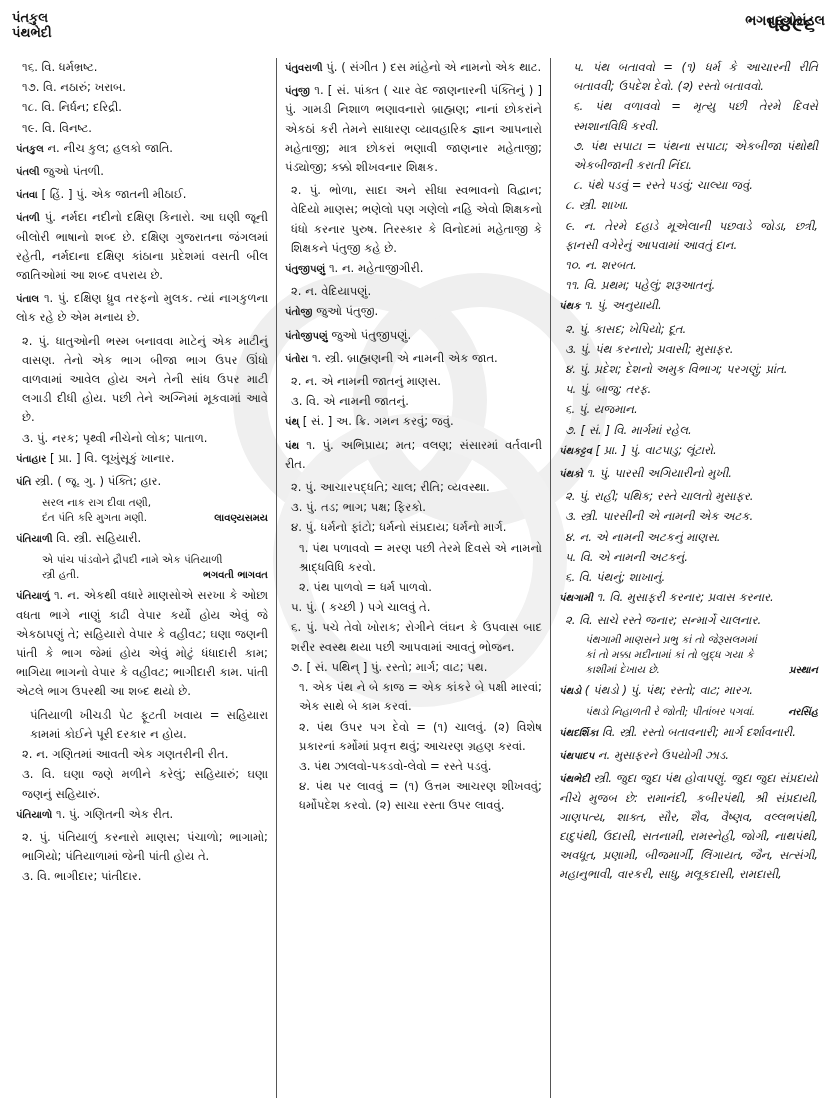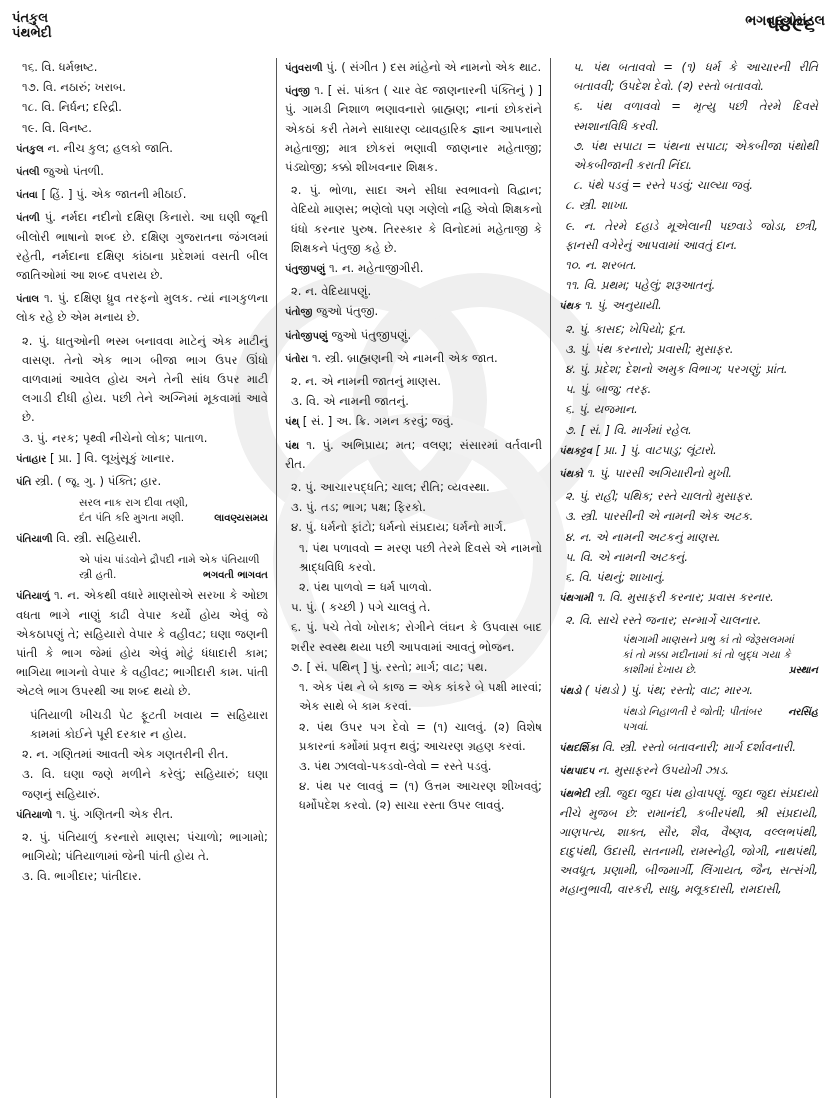--- a/index.html
+++ b/index.html
@@ -26,21 +26,21 @@
   .col { box-sizing: border-box; overflow: hidden; font-size: 11.6px; line-height: 19.2px; }
   .col-1 { width: 266px; padding: 0 8px 0 6px; }
   .col-2 { width: 274px; padding: 0 8px 0 8px; border-left: 1.5px solid #555; }
   .col-3 { width: 270px; padding: 0 2px 0 8px; border-left: 1.5px solid #555; font-style: italic; }
   .entry { margin-bottom: 4px; text-align: justify; }
   .entry .hw { font-weight: bold; font-size: 10px; }
   .entry.sub { padding-left: 6px; margin-bottom: 1px; }
   .entry.idiom { padding-left: 14px; margin-bottom: 1px; }
   .quote { padding-left: 26px; font-size: 10.5px; line-height: 15px; margin-bottom: 4px; }
   .quote .src { float: right; font-size: 10px; font-weight: bold; }
-  .quote .line { display: block; margin-left: 37px; }
+  .quote .line { display: block; }
   .quote::after { content: ""; display: block; clear: both; }
 </style>
 </head>
 <body>
 
 <svg class="watermark" viewBox="0 0 420 520">
   <circle cx="150" cy="170" r="110" fill="none" stroke="#efefef" stroke-width="34"></circle>
   <circle cx="270" cy="170" r="110" fill="none" stroke="#efefef" stroke-width="34"></circle>
   <circle cx="210" cy="330" r="130" fill="none" stroke="#f1f1f1" stroke-width="34"></circle>
 </svg>

